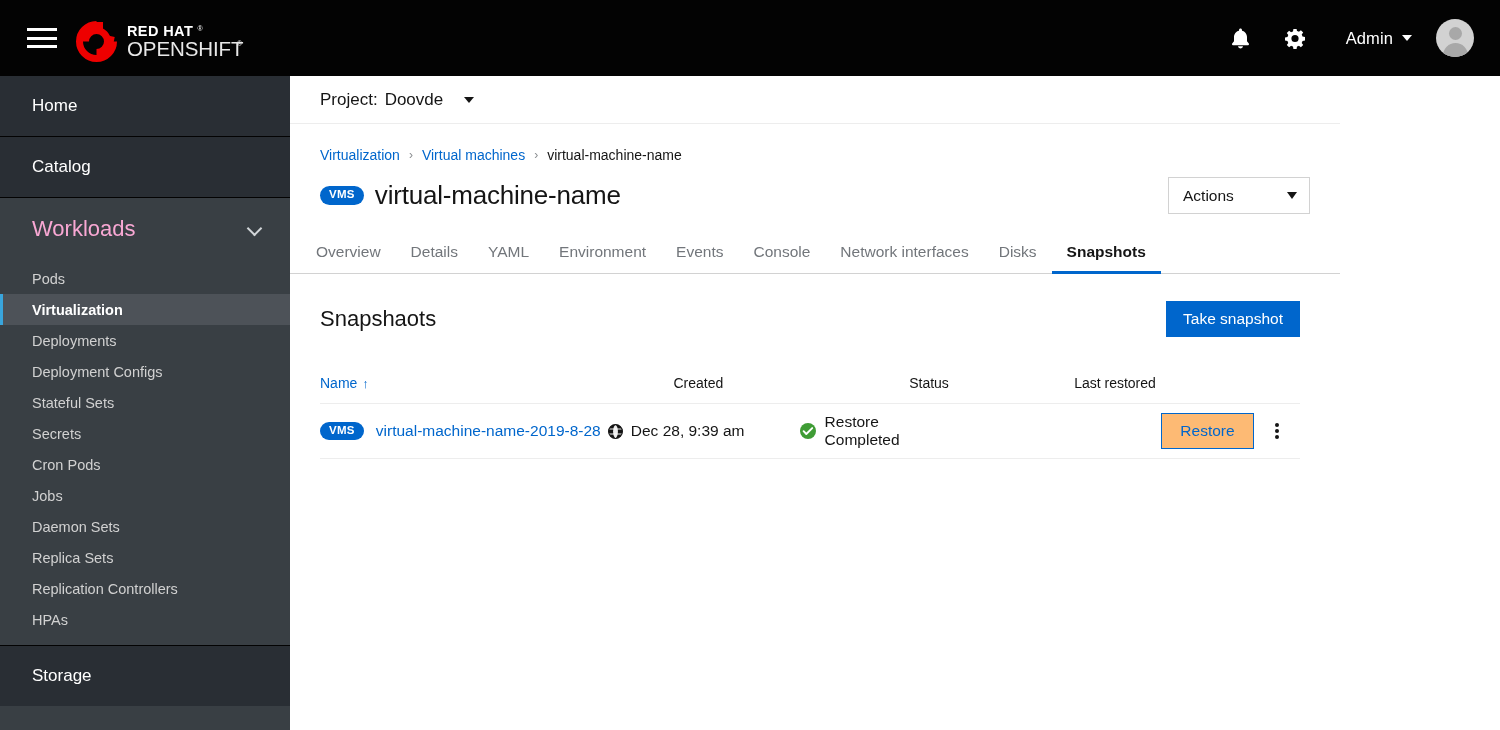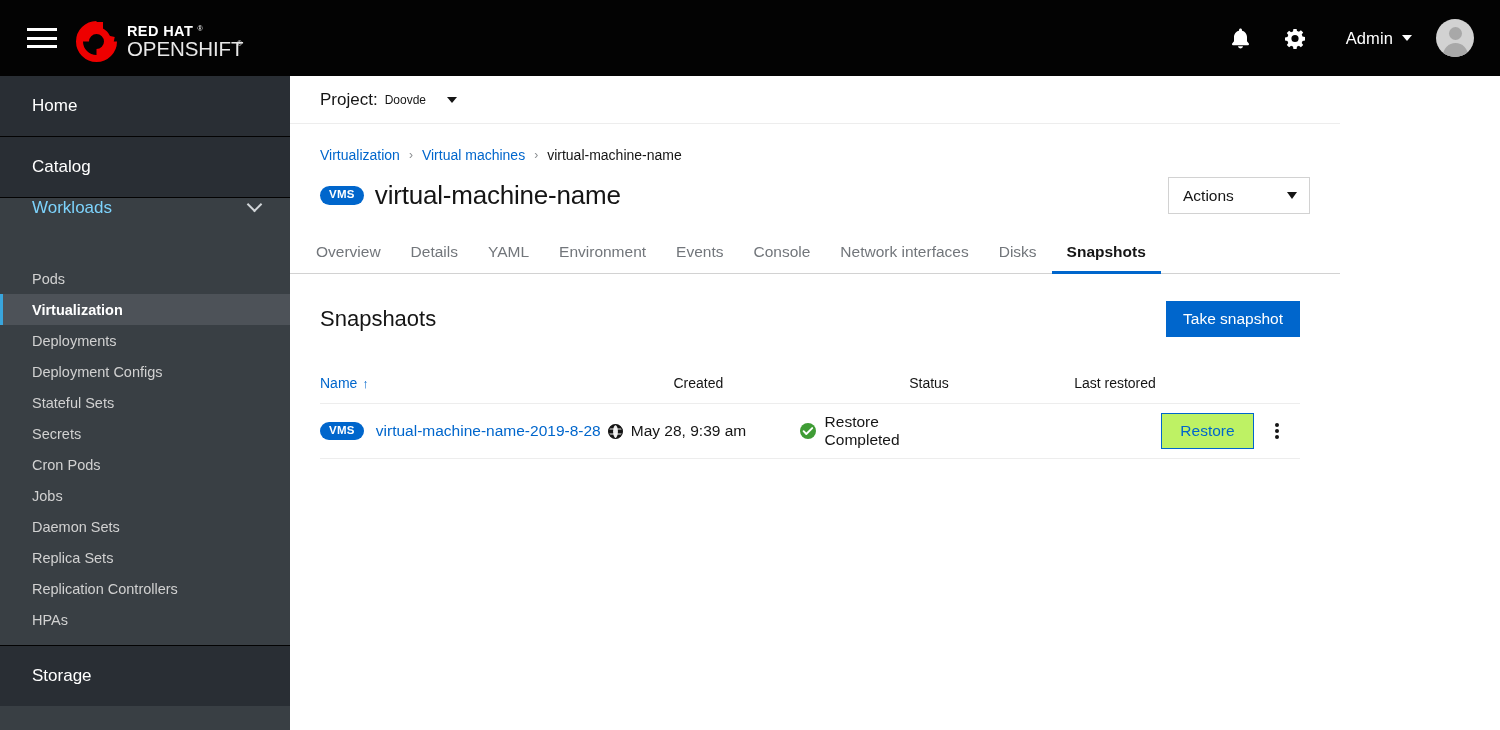--- a/index.html
+++ b/index.html
@@ -141,24 +141,24 @@
     align-items: center;
     padding-left: 32px;
     color: #ffffff;
     font-size: 17px;
     cursor: pointer;
     border-bottom: 1px solid #030303;
   }
   .nav-group-header {
     height: 61px;
     display: flex;
-    align-items: flex-start;
+    align-items: center;
     padding: 0 28px 0 32px;
-    color: #7dd3fc;
-    font-size: 17px;
+    color: #f9a8d4;
+    font-size: 22px;
     cursor: pointer;
   }
   .nav-group-header .chev {
     margin-left: auto;
     width: 14px; height: 14px;
     position: relative;
   }
   .nav-group-header .chev::before {
     content: "";
     position: absolute;
@@ -210,21 +210,21 @@
     display: flex;
     align-items: center;
     padding-left: 30px;
   }
   .project-label {
     font-size: 17px;
     color: #151515;
     margin-right: 7px;
   }
   .project-value {
-    font-size: 12px;
+    font-size: 17px;
     color: #151515;
     margin-right: 21px;
   }
   .project-caret {
     width: 0; height: 0;
     border-left: 5px solid transparent;
     border-right: 5px solid transparent;
     border-top: 6px solid #151515;
     cursor: pointer;
   }
@@ -410,21 +410,21 @@
   .icon-check-ok { width: 16px; height: 16px; flex: 0 0 auto; }
   .td-restored { width: 230px; }
   .td-action {
     width: 170px;
     display: flex;
     justify-content: flex-end;
   }
   .btn-secondary {
     border: 1px solid #06c;
     color: #06c;
-    background: #bef264;
+    background: #fdba74;
     font-size: 15.5px;
     font-family: "Liberation Sans", sans-serif;
     height: 36px;
     padding: 0 18px;
     cursor: pointer;
   }
   .td-kebab {
     width: 58px;
     display: flex;
     align-items: center;
@@ -676,21 +676,21 @@
             <span class="row-link">virtual-machine-name-2019-8-28</span>
           </div>
 
           <div class="td-created">
             <svg class="icon-globe" viewBox="0 0 16 16" aria-hidden="true">
               <circle cx="8" cy="8" r="7.4" fill="#151515"></circle>
               <path d="M8 .6c-1.6 1.4-2.6 4-2.6 7.4S6.4 14 8 15.4c1.6-1.4 2.6-4 2.6-7.4S9.6 2 8 .6z" fill="#ffffff" opacity=".92"></path>
               <path d="M1 5.4h14M1 10.6h14" stroke="#ffffff" stroke-width="1.1" opacity=".92"></path>
               <circle cx="8" cy="8" r="7.4" fill="none" stroke="#151515" stroke-width="1.2"></circle>
             </svg>
-            <span>May 28, 9:39 am</span>
+            <span>Dec 28, 9:39 am</span>
           </div>
 
           <div class="td-status">
             <svg class="icon-check-ok" viewBox="0 0 16 16" aria-hidden="true">
               <circle cx="8" cy="8" r="8" fill="#3f9c35"></circle>
               <path d="M3.6 8.2l2.7 2.8 5.9-5.9" fill="none" stroke="#ffffff" stroke-width="1.9" stroke-linecap="round" stroke-linejoin="round"></path>
             </svg>
             <span>Restore Completed</span>
           </div>
 

